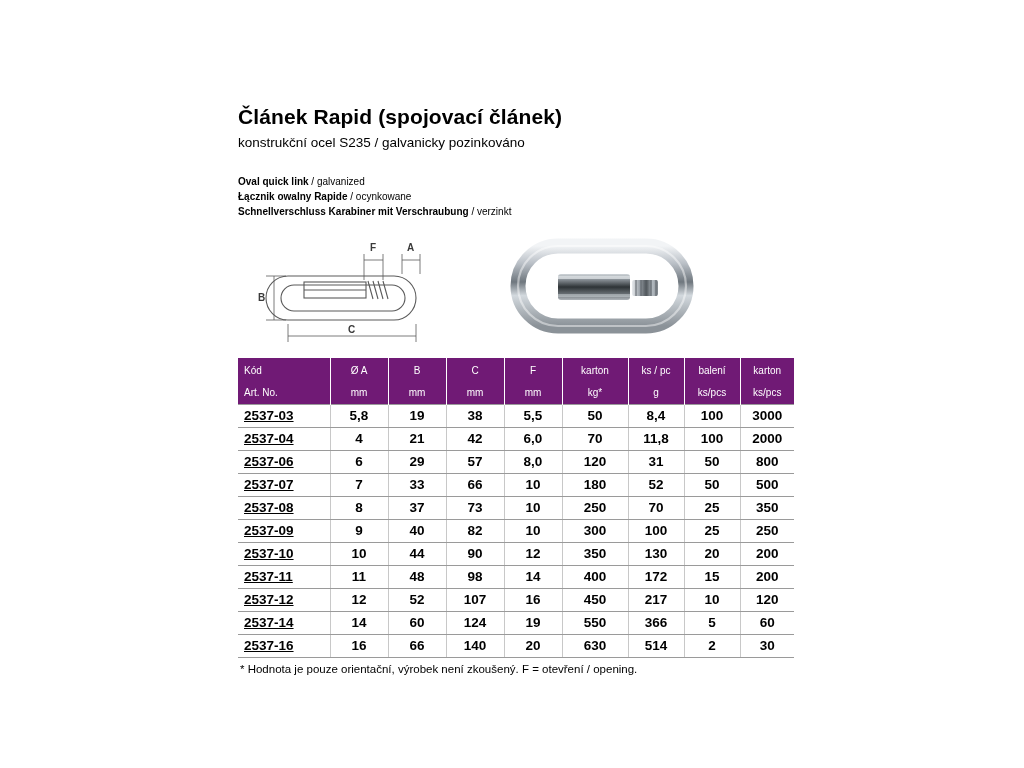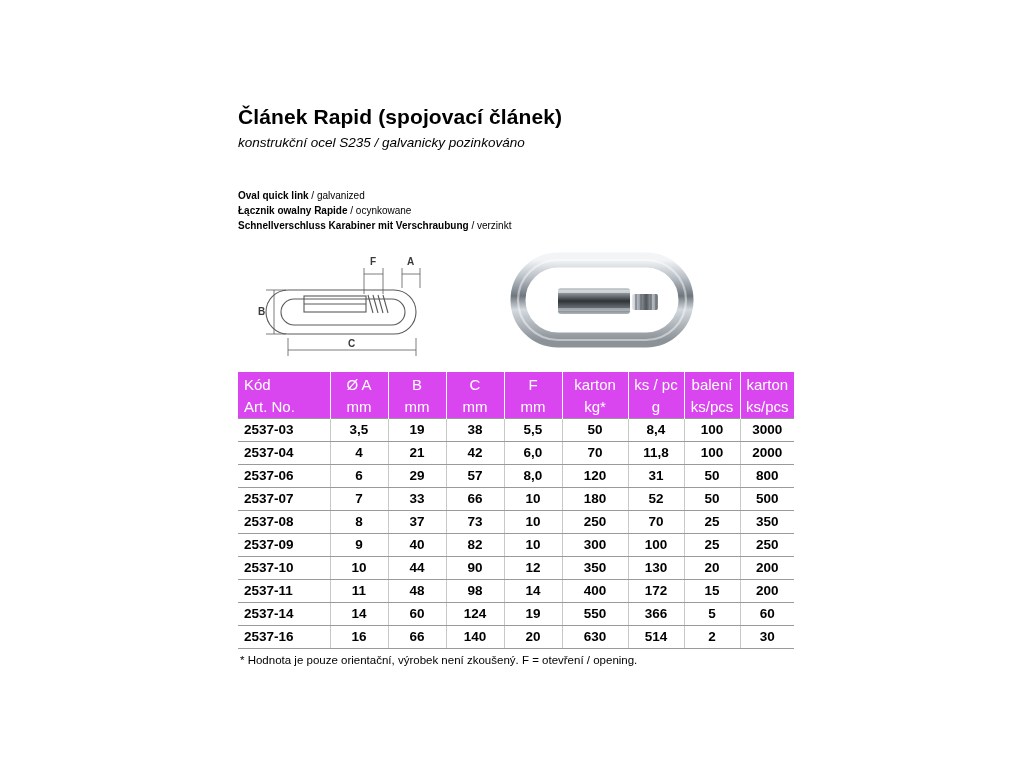--- a/index.html
+++ b/index.html
@@ -28,23 +28,22 @@
   
   .title {
     font-size: 21px;
     font-weight: bold;
     letter-spacing: 0.1px;
     margin: 0 0 6px 0;
     line-height: 1.2;
   }
   .subtitle {
     font-size: 13.5px;
-    margin: 0 0 36px 0;
+    margin: 0 0 22px 0;
     line-height: 1.25;
-    font-style: italic;
   }
   .langline {
     font-size: 10px;
     line-height: 1.52;
   }
   .langline .b {
     font-weight: bold;
   }
   .langline .n {
     font-weight: normal;
@@ -72,43 +71,44 @@
     font-size: 13.5px;
     margin-top: 6px;
   }
   table.spec th, table.spec td {
     padding: 0;
     text-align: center;
     height: 22px;
     vertical-align: middle;
   }
   thead th {
-    background: #d946ef;
+    background: #701a75;
     color: #ffffff;
     font-weight: normal;
-    font-size: 15px;
+    font-size: 10px;
     border-right: 1px solid #ffffff;
   }
   thead tr.r1 th { padding-top: 2px; }
   thead th:last-child { border-right: none; }
   thead th.lft {
     text-align: left;
     padding-left: 6px;
   }
   tbody td {
     border-bottom: 1px solid #9a9a9a;
     border-right: 1px solid #c8c8c8;
     font-weight: bold;
     font-size: 13.5px;
   }
   tbody td:last-child { border-right: none; }
   tbody tr:first-child td { border-top: 1px solid #9a9a9a; }
   tbody td.code {
     text-align: left;
     padding-left: 6px;
+    text-decoration: underline;
   }
   .footnote {
     font-size: 11.5px;
     margin-top: 5px;
     padding-left: 2px;
   }
   .colgrp { }
 </style>
 </head>
 <body>
@@ -250,21 +250,21 @@
           <th>mm</th>
           <th>kg*</th>
           <th>g</th>
           <th>ks/pcs</th>
           <th>ks/pcs</th>
         </tr>
       </thead>
       <tbody>
         <tr>
           <td class="code">2537-03</td>
-          <td>3,5</td>
+          <td>5,8</td>
           <td>19</td>
           <td>38</td>
           <td>5,5</td>
           <td>50</td>
           <td>8,4</td>
           <td>100</td>
           <td>3000</td>
         </tr>
         <tr>
           <td class="code">2537-04</td>
@@ -337,20 +337,31 @@
           <td>11</td>
           <td>48</td>
           <td>98</td>
           <td>14</td>
           <td>400</td>
           <td>172</td>
           <td>15</td>
           <td>200</td>
         </tr>
         <tr>
+          <td class="code">2537-12</td>
+          <td>12</td>
+          <td>52</td>
+          <td>107</td>
+          <td>16</td>
+          <td>450</td>
+          <td>217</td>
+          <td>10</td>
+          <td>120</td>
+        </tr>
+        <tr>
           <td class="code">2537-14</td>
           <td>14</td>
           <td>60</td>
           <td>124</td>
           <td>19</td>
           <td>550</td>
           <td>366</td>
           <td>5</td>
           <td>60</td>
         </tr>

